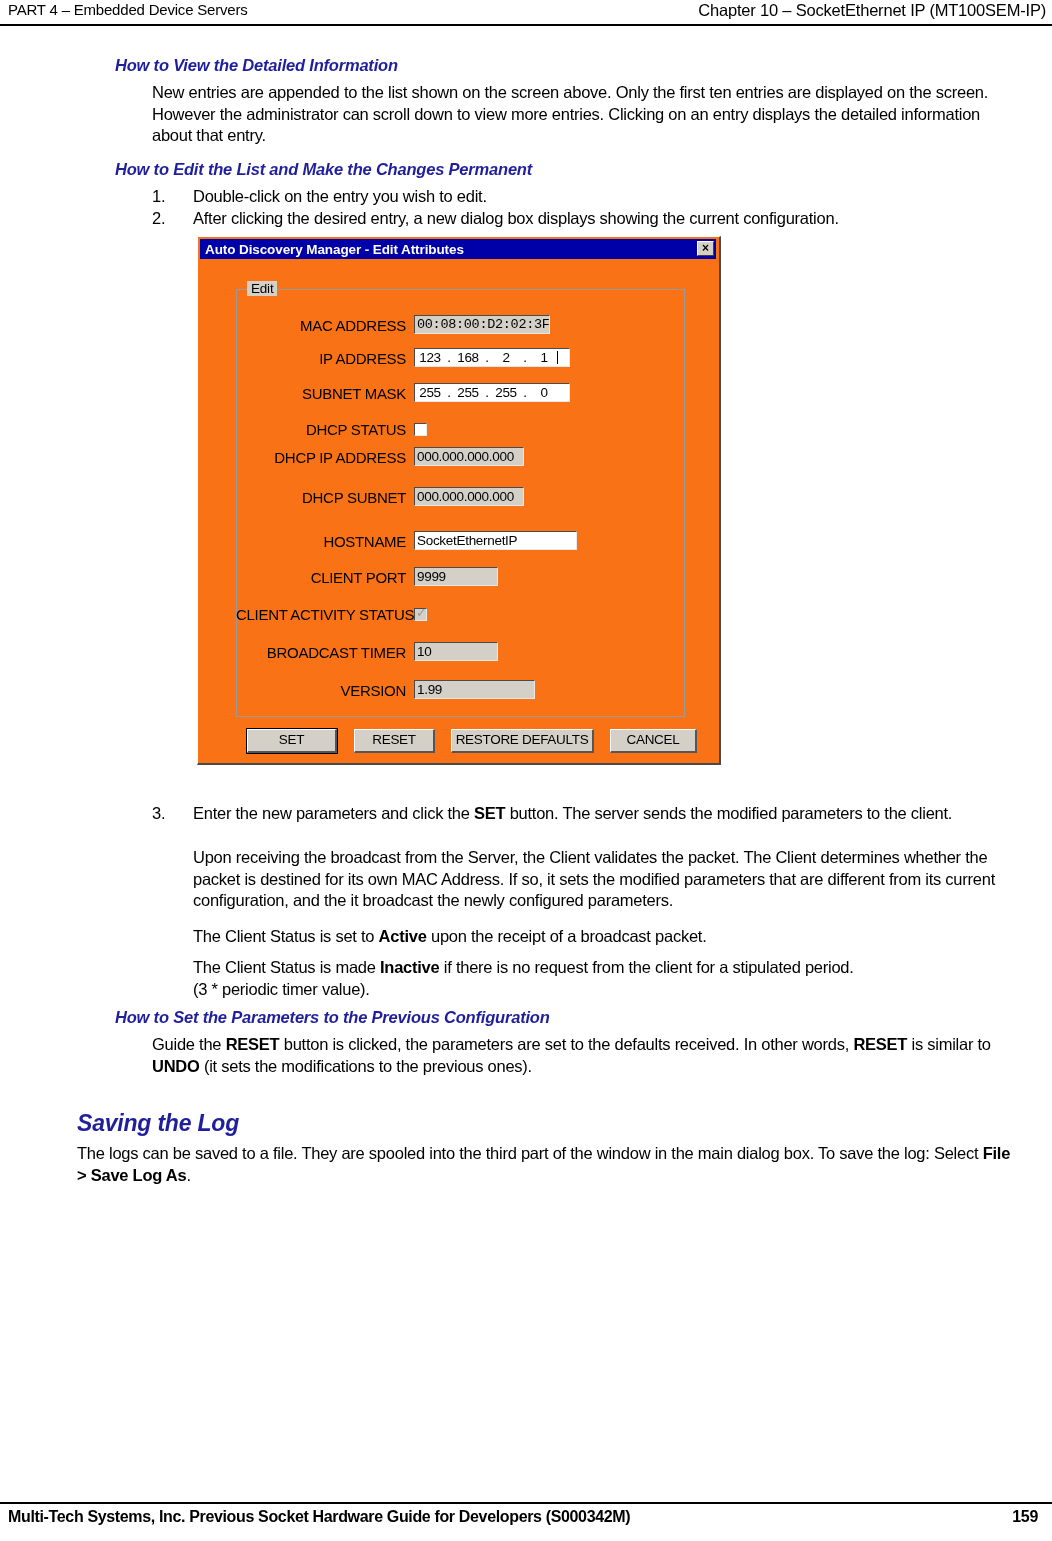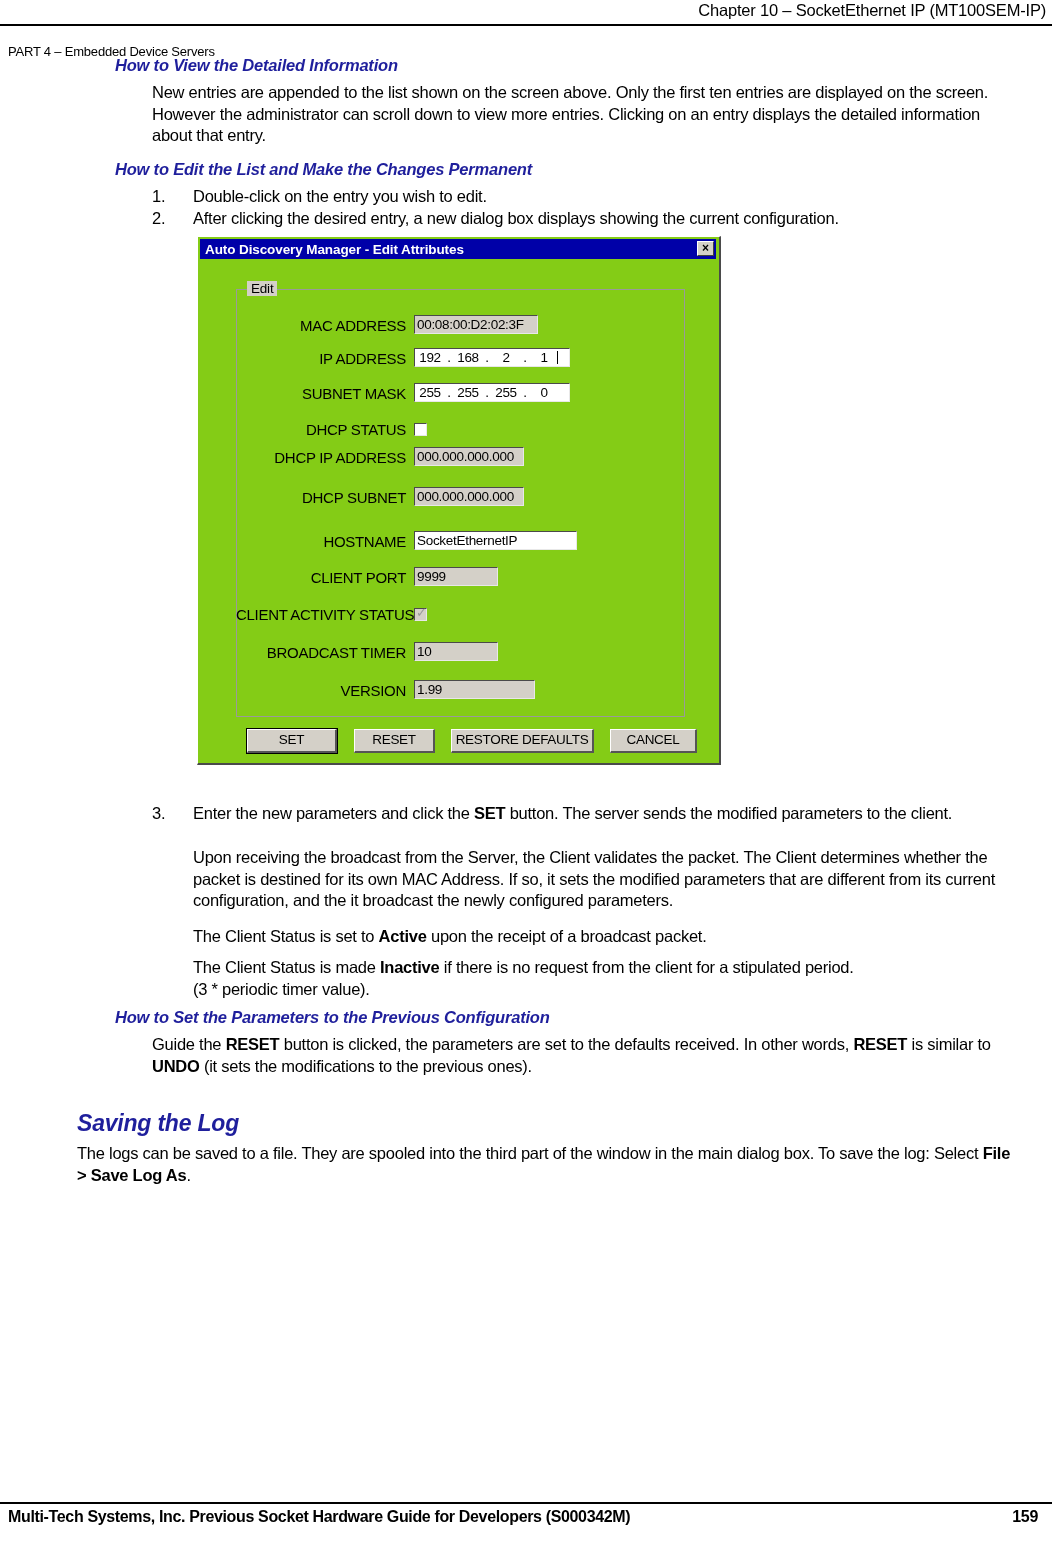--- a/index.html
+++ b/index.html
@@ -20,24 +20,23 @@
   .page-header {
     position: absolute;
     top: 0; left: 0;
     width: 1052px;
     height: 25px;
     box-sizing: border-box;
   }
   .page-header .hdr-left {
     position: absolute;
     left: 8px; top: 1px;
-    font-size: 13px;
+    font-size: 15px;
     letter-spacing: -0.2px;
     white-space: nowrap;
-    margin-top: 43px;
   }
   .page-header .hdr-right {
     position: absolute;
     right: 6px; top: 1px;
     font-size: 16.5px;
     letter-spacing: -0.2px;
     white-space: nowrap;
   }
   .header-rule {
     position: absolute;
@@ -93,21 +92,21 @@
     margin-left: 41px;
   }
 
   
   .dialog {
     position: absolute;
     left: 197px;
     top: 236px;
     width: 524px;
     height: 529px;
-    background: #84cc16;
+    background: #f97316;
     border-top: 1px solid #ffffff;
     border-left: 1px solid #ffffff;
     border-right: 2px solid #4a4a4a;
     border-bottom: 2px solid #4a4a4a;
     box-sizing: border-box;
     font-family: "Liberation Sans", sans-serif;
   }
   .titlebar {
     position: absolute;
     left: 2px; top: 2px;
@@ -318,27 +317,27 @@
     <span class="title-text">Auto Discovery Manager - Edit Attributes</span>
     <span class="close-btn">×</span>
   </div>
 
   <div class="groupbox">
     <span class="gb-label">Edit</span>
   </div>
 
   <div class="frow" style="left:38px; top:78px;">
     <span class="flabel">MAC ADDRESS</span>
-    <span class="field ro" style="width:124px;">00:08:00:D2:02:3F</span>
+    <span class="field ro" style="width:136px;font-family:Liberation Mono, monospace;">00:08:00:D2:02:3F</span>
   </div>
 
   <div class="frow" style="left:38px; top:111px;">
     <span class="flabel">IP ADDRESS</span>
     <span class="field rw ipfield" style="width:156px;">
-      <span class="oct">192</span>
+      <span class="oct">123</span>
       <span class="dot">.</span>
       <span class="oct">168</span>
       <span class="dot">.</span>
       <span class="oct">2</span>
       <span class="dot">.</span>
       <span class="oct">1</span>
       <span class="caret"></span>
     </span>
   </div>
 

